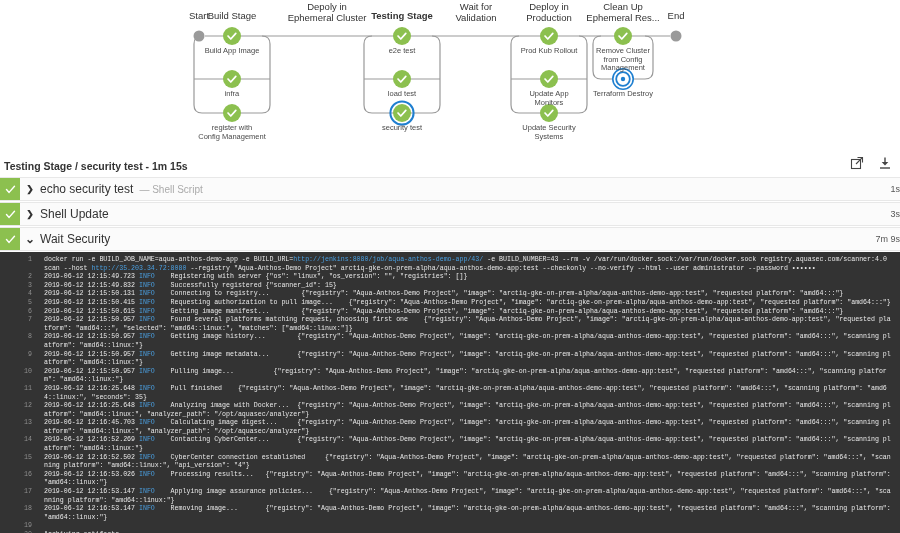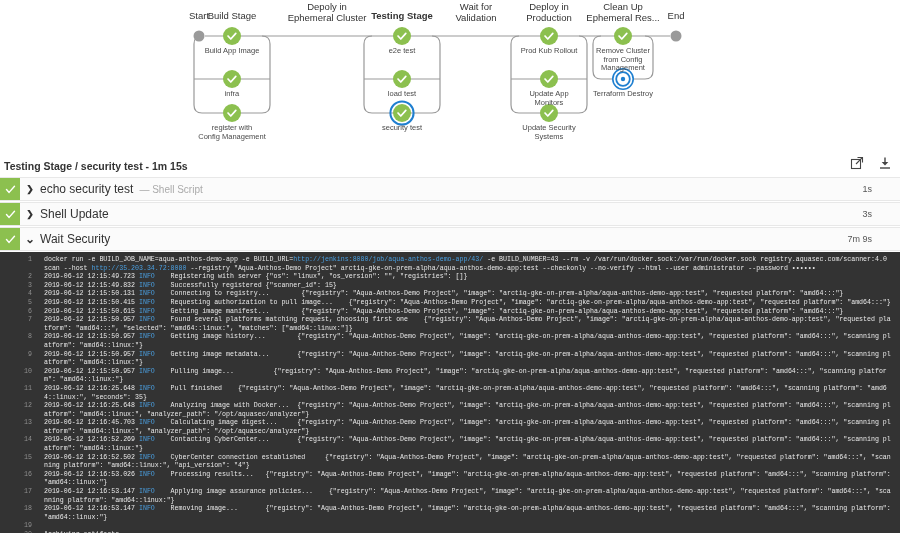--- a/index.html
+++ b/index.html
@@ -103,21 +103,21 @@
     font-size: 12px;
     color: #333333;
   }
   .step-sub {
     font-size: 10px;
     color: #aaaaaa;
     margin-left: 6px;
   }
   .step-time {
     position: absolute;
-    right: 28px;
+    right: 0;
     font-size: 9px;
     color: #555555;
   }
 
   
   #console {
     background: #333333;
     color: #e8e8e8;
     font-family: "Liberation Mono", monospace;
     font-size: 6.6px;

